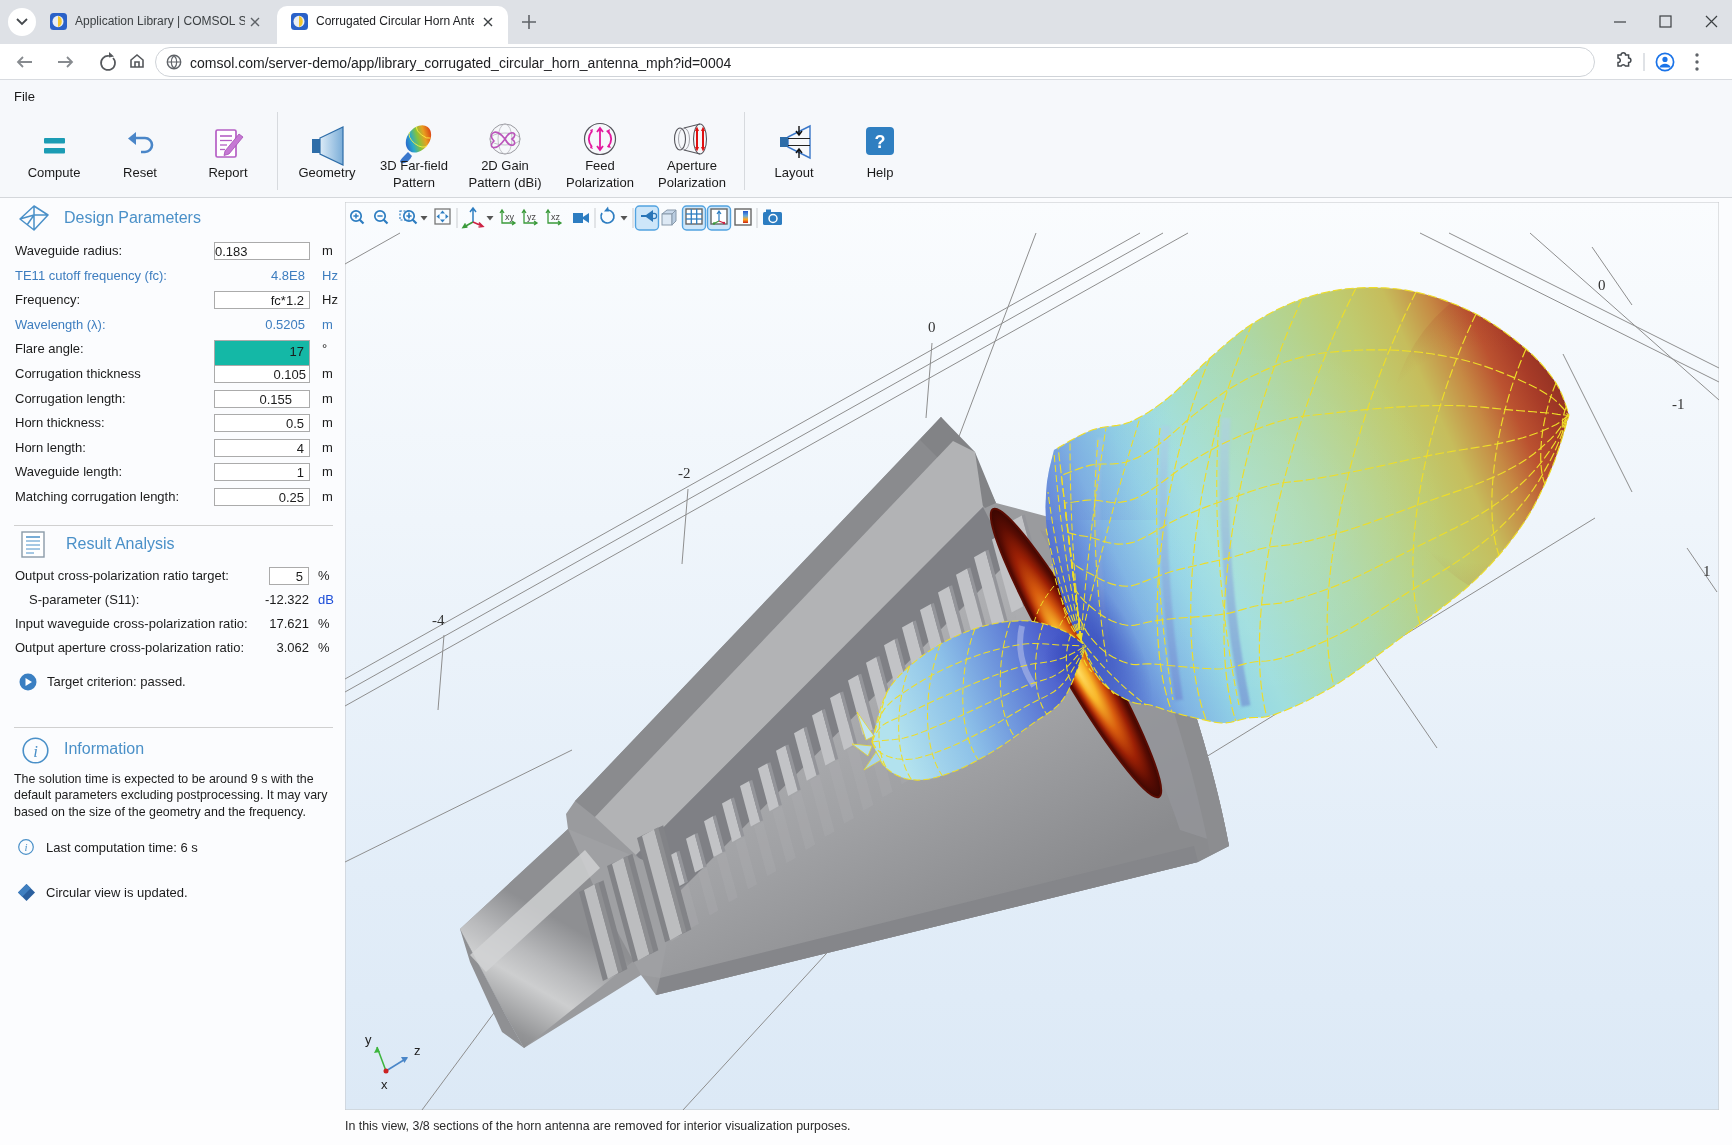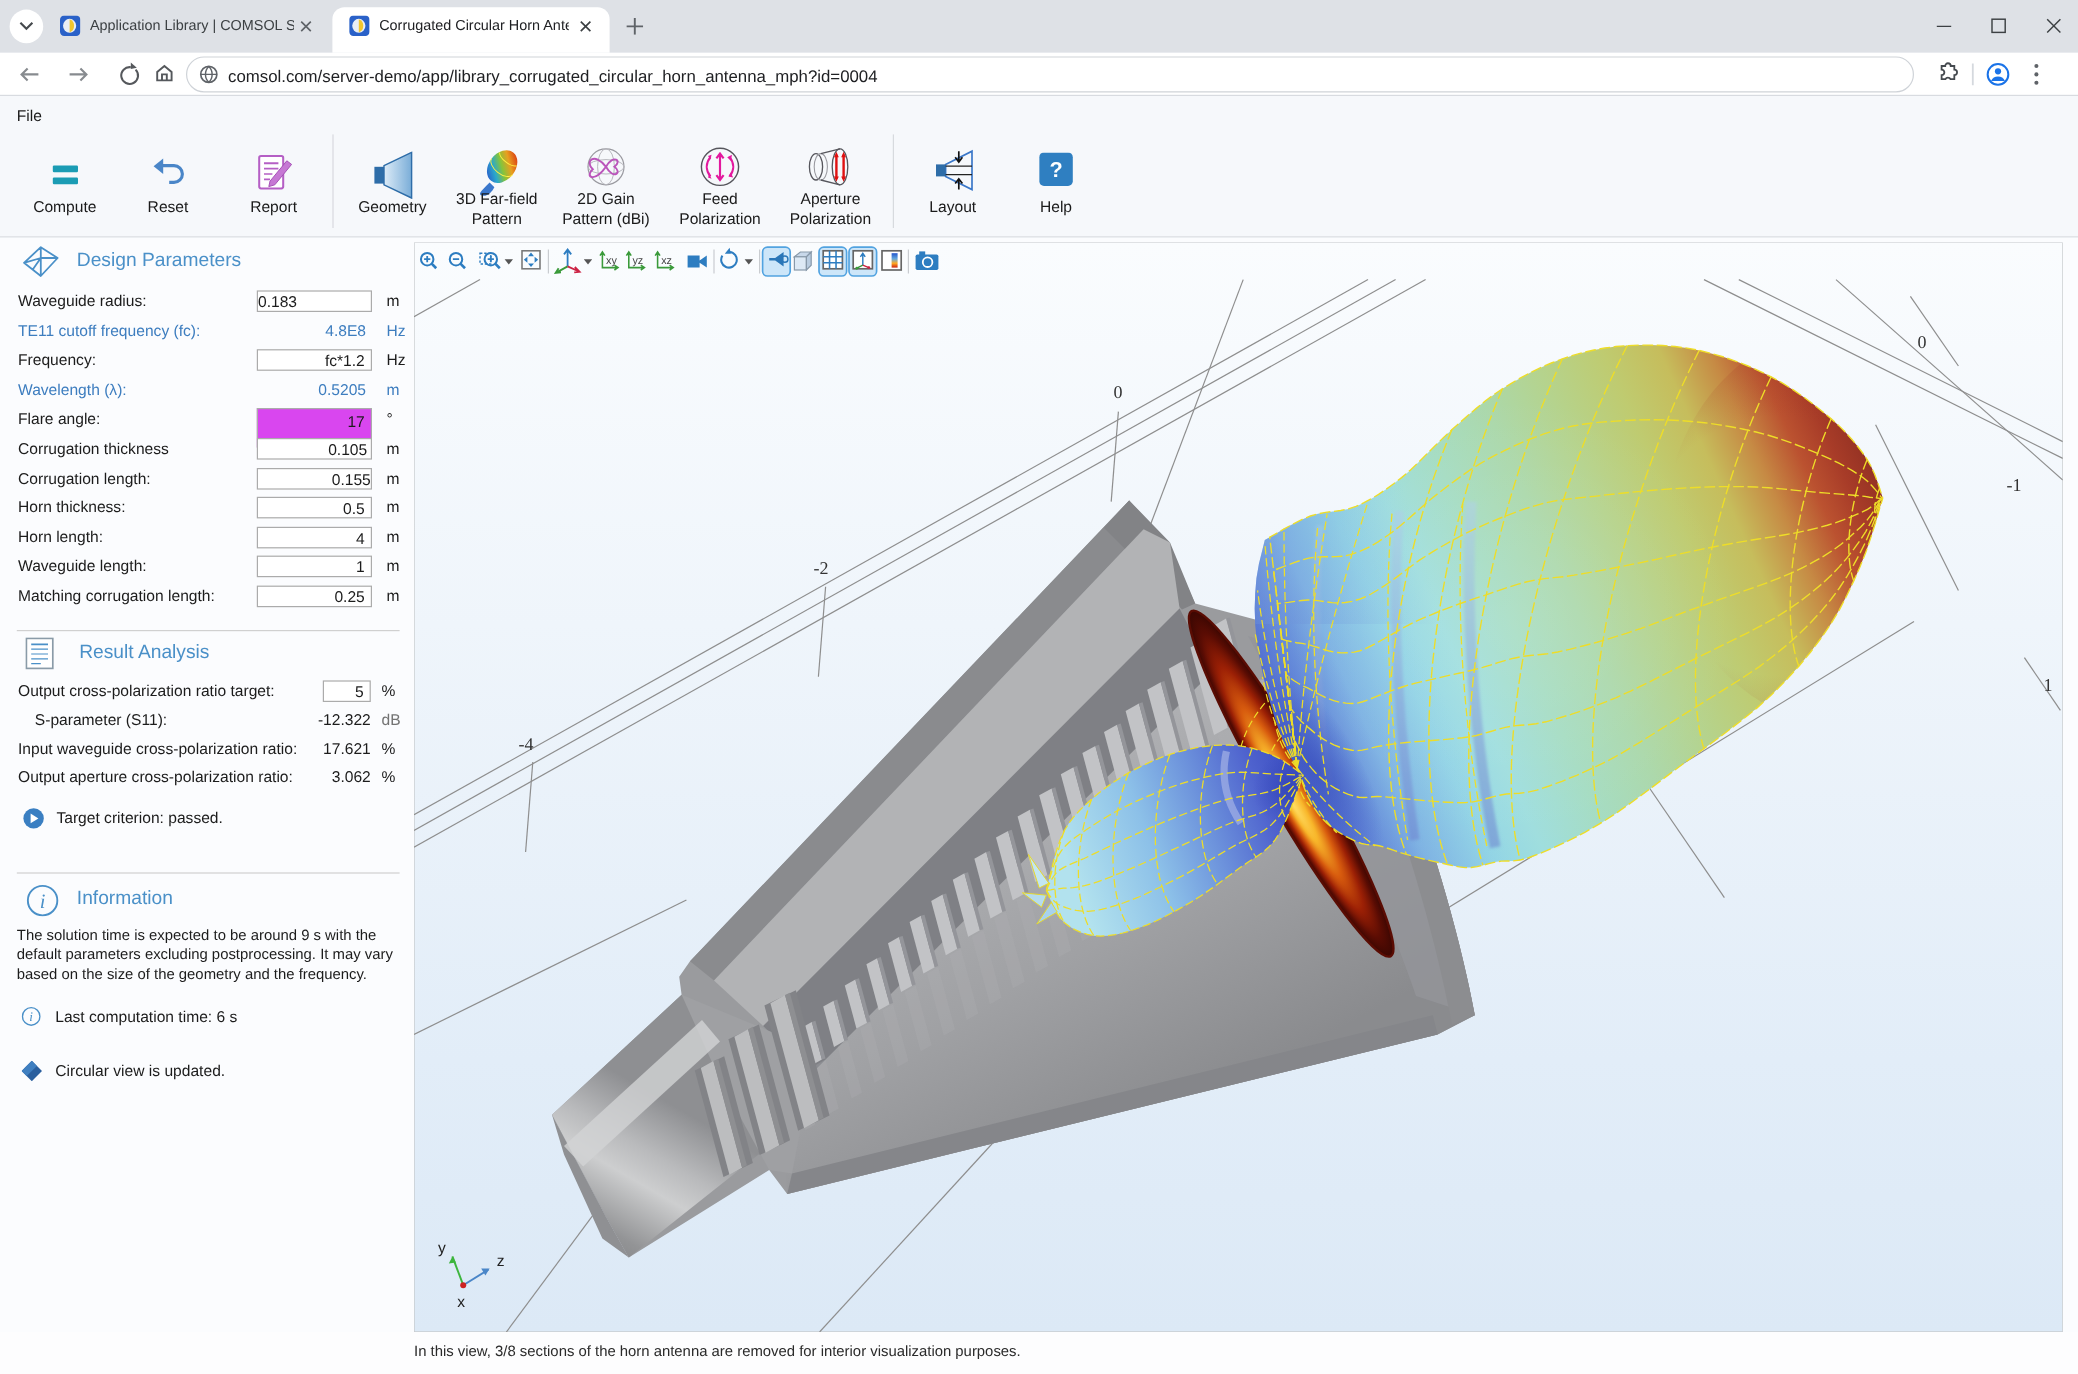--- a/index.html
+++ b/index.html
@@ -167,27 +167,27 @@
 <div class="abs" style="left:15px;top:268px;font-size:13px;color:#3d7dbf">TE11 cutoff frequency (fc):</div>
 <div class="abs" style="left:214px;top:268px;width:96px;font-size:13px;color:#3d7dbf;text-align:right;padding-right:5px">4.8E8</div>
 <div class="abs" style="left:322px;top:268px;font-size:13px;color:#3d7dbf">Hz</div>
 <div class="abs" style="left:15px;top:292px;font-size:13px;color:#1c1c1c">Frequency:</div>
 <div class="abs" style="left:214px;top:291px;width:96px;height:18px;background:#fff;border:1px solid #ababab;font-size:13px;color:#1c1c1c;text-align:right;padding:1px 5px 0 0">fc*1.2</div>
 <div class="abs" style="left:322px;top:292px;font-size:13px;color:#1c1c1c">Hz</div>
 <div class="abs" style="left:15px;top:317px;font-size:13px;color:#3d7dbf">Wavelength (λ):</div>
 <div class="abs" style="left:214px;top:317px;width:96px;font-size:13px;color:#3d7dbf;text-align:right;padding-right:5px">0.5205</div>
 <div class="abs" style="left:322px;top:317px;font-size:13px;color:#3d7dbf">m</div>
 <div class="abs" style="left:15px;top:341px;font-size:13px;color:#1c1c1c">Flare angle:</div>
-<div class="abs" style="left:214px;top:340px;width:96px;height:33px;background:#d946ef;border:1px solid #ababab;font-size:13px;color:#1c1c1c;text-align:right;padding:3px 5px 0 0">17</div>
+<div class="abs" style="left:214px;top:340px;width:96px;height:33px;background:#14b8a6;border:1px solid #ababab;font-size:13px;color:#1c1c1c;text-align:right;padding:3px 5px 0 0">17</div>
 <div class="abs" style="left:322px;top:341px;font-size:13px;color:#1c1c1c">°</div>
 <div class="abs" style="left:15px;top:366px;font-size:13px;color:#1c1c1c">Corrugation thickness</div>
 <div class="abs" style="left:214px;top:365px;width:96px;height:18px;background:#fff;border:1px solid #ababab;font-size:13px;color:#1c1c1c;text-align:right;padding:1px 3px 0 0">0.105</div>
 <div class="abs" style="left:322px;top:366px;font-size:13px;color:#1c1c1c">m</div>
 <div class="abs" style="left:15px;top:391px;font-size:13px;color:#1c1c1c">Corrugation length:</div>
-<div class="abs" style="left:214px;top:390px;width:96px;height:18px;background:#fff;border:1px solid #ababab;font-size:13px;color:#1c1c1c;text-align:right;padding:1px 0 0 0">0.155</div>
+<div class="abs" style="left:214px;top:390px;width:96px;height:18px;background:#fff;border:1px solid #ababab;font-size:13px;color:#1c1c1c;text-align:right;padding:1px 17px 0 0">0.155</div>
 <div class="abs" style="left:322px;top:391px;font-size:13px;color:#1c1c1c">m</div>
 <div class="abs" style="left:15px;top:415px;font-size:13px;color:#1c1c1c">Horn thickness:</div>
 <div class="abs" style="left:214px;top:414px;width:96px;height:18px;background:#fff;border:1px solid #ababab;font-size:13px;color:#1c1c1c;text-align:right;padding:1px 5px 0 0">0.5</div>
 <div class="abs" style="left:322px;top:415px;font-size:13px;color:#1c1c1c">m</div>
 <div class="abs" style="left:15px;top:440px;font-size:13px;color:#1c1c1c">Horn length:</div>
 <div class="abs" style="left:214px;top:439px;width:96px;height:18px;background:#fff;border:1px solid #ababab;font-size:13px;color:#1c1c1c;text-align:right;padding:1px 5px 0 0">4</div>
 <div class="abs" style="left:322px;top:440px;font-size:13px;color:#1c1c1c">m</div>
 <div class="abs" style="left:15px;top:464px;font-size:13px;color:#1c1c1c">Waveguide length:</div>
 <div class="abs" style="left:214px;top:463px;width:96px;height:18px;background:#fff;border:1px solid #ababab;font-size:13px;color:#1c1c1c;text-align:right;padding:1px 5px 0 0">1</div>
 <div class="abs" style="left:322px;top:464px;font-size:13px;color:#1c1c1c">m</div>
@@ -202,21 +202,21 @@
 <line x1="5" y1="14" x2="19" y2="14" stroke="#4a90c8" stroke-width="1"></line>
 <line x1="5" y1="18" x2="19" y2="18" stroke="#4a90c8" stroke-width="1"></line>
 <line x1="5" y1="22" x2="13" y2="22" stroke="#4a90c8" stroke-width="1"></line>
   </svg>
 <div class="abs" style="left:66px;top:535px;font-size:16px;color:#4a90c8">Result Analysis</div>
 <div class="abs" style="left:15px;top:568px;font-size:13px;color:#1c1c1c">Output cross-polarization ratio target:</div>
 <div class="abs" style="left:269px;top:567px;width:40px;height:18px;background:#fff;border:1px solid #ababab;font-size:13px;color:#1c1c1c;text-align:right;padding:1px 5px 0 0">5</div>
 <div class="abs" style="left:318px;top:568px;font-size:13px;color:#1c1c1c">%</div>
 <div class="abs" style="left:29px;top:592px;font-size:13px;color:#1c1c1c">S-parameter (S11):</div>
 <div class="abs" style="left:209px;top:592px;width:100px;font-size:13px;color:#1c1c1c;text-align:right">-12.322</div>
-<div class="abs" style="left:318px;top:592px;font-size:13px;color:#737373">dB</div>
+<div class="abs" style="left:318px;top:592px;font-size:13px;color:#1d4ed8">dB</div>
 <div class="abs" style="left:15px;top:616px;font-size:13px;color:#1c1c1c">Input waveguide cross-polarization ratio:</div>
 <div class="abs" style="left:209px;top:616px;width:100px;font-size:13px;color:#1c1c1c;text-align:right">17.621</div>
 <div class="abs" style="left:318px;top:616px;font-size:13px;color:#1c1c1c">%</div>
 <div class="abs" style="left:15px;top:640px;font-size:13px;color:#1c1c1c">Output aperture cross-polarization ratio:</div>
 <div class="abs" style="left:209px;top:640px;width:100px;font-size:13px;color:#1c1c1c;text-align:right">3.062</div>
 <div class="abs" style="left:318px;top:640px;font-size:13px;color:#1c1c1c">%</div>
 <svg class="abs" style="left:19px;top:673px" width="18" height="18">
 <circle cx="9" cy="9" r="8.5" fill="#3a7fc2"></circle>
     <path d="M6.5,5 L13,9 L6.5,13 Z" fill="#fff"></path>
   </svg>

